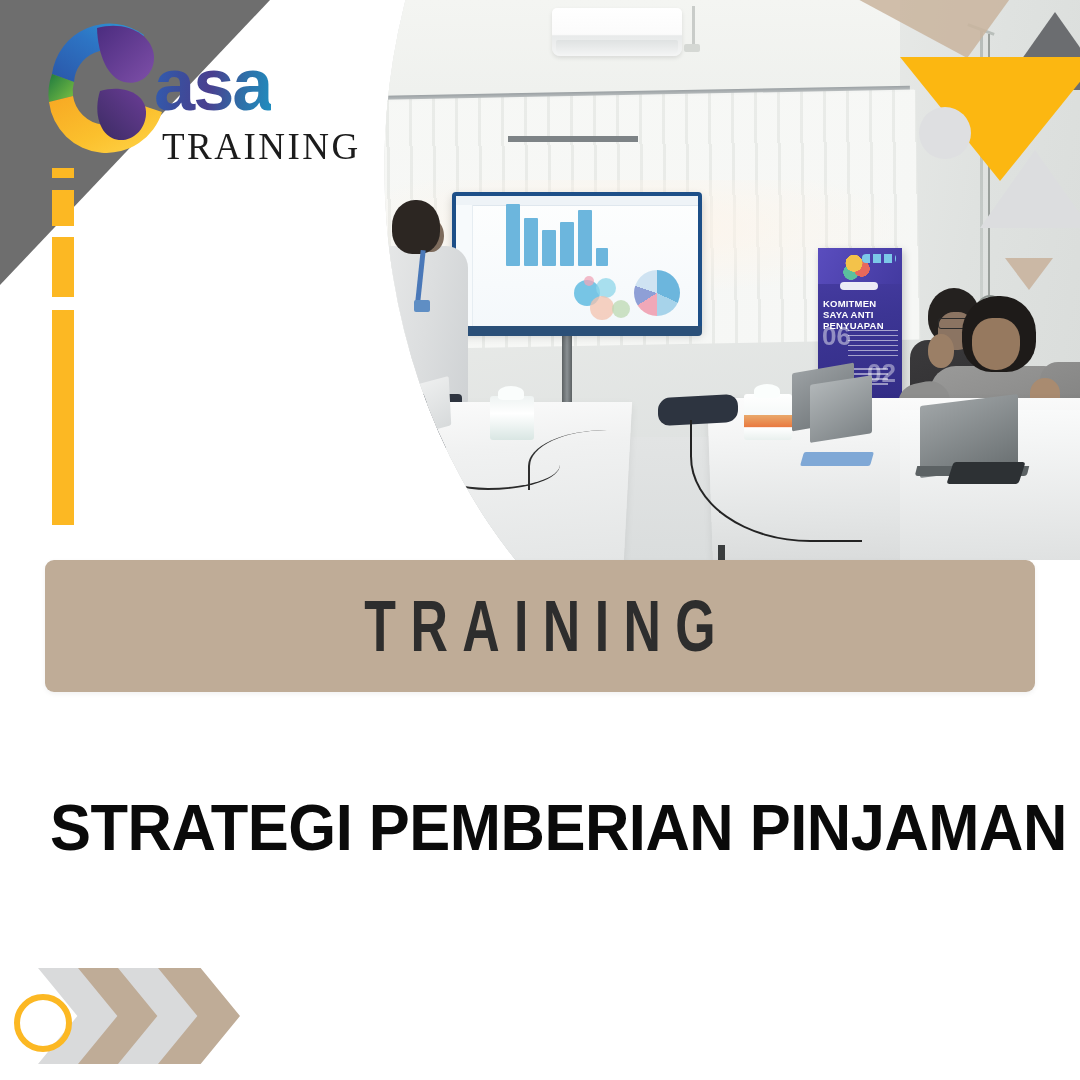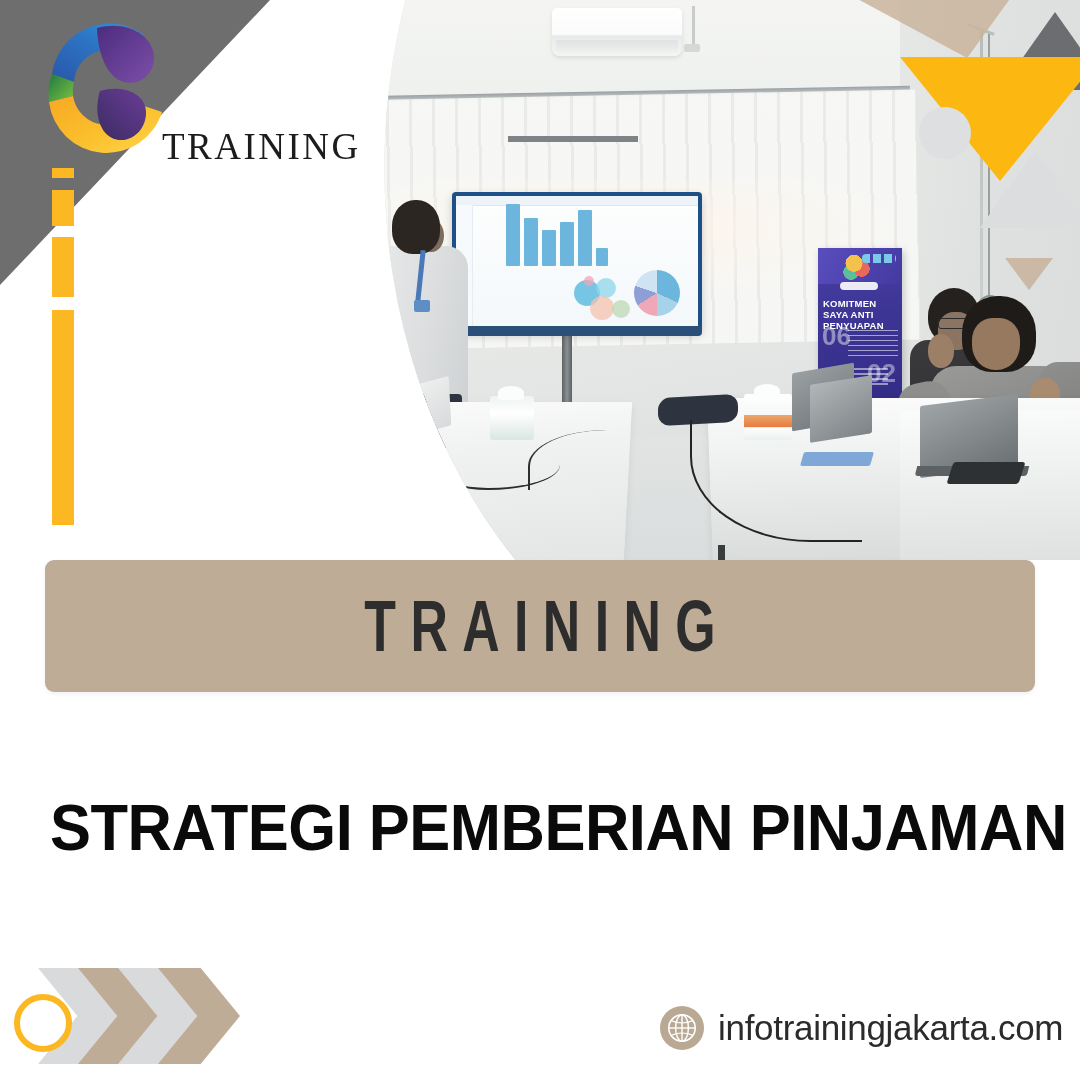--- a/index.html
+++ b/index.html
@@ -530,20 +530,21 @@
 
         <path d="M18 62 L40 70 A34 34 0 0 0 39 84 L15 90 A58 58 0 0 1 18 62 Z" fill="url(#gGreen)"></path>
 
         <path d="M15 90 L39 84 A34 34 0 0 0 104 92 L128 100 A58 58 0 0 1 15 90 Z" fill="url(#gYellow)"></path>
 
         <path d="M63 16 C92 8 118 22 120 44 C121 62 106 74 90 70 C74 66 64 44 63 16 Z" fill="url(#gPurple1)"></path>
 
         <path d="M66 79 C90 72 113 82 112 102 C111 122 92 133 78 126 C64 119 60 98 66 79 Z" fill="url(#gPurple2)"></path>
       </svg>
     </div>
+    <div class="logo-text-asa">asa</div>
     <div class="logo-text-training">TRAINING</div>
   </div>
 
   <div class="ybar yb1"></div>
   <div class="ybar yb2"></div>
   <div class="ybar yb3"></div>
   <div class="ybar yb4"></div>
 
   <div class="banner">
     <div class="banner-text">TRAINING</div>
@@ -552,27 +553,14 @@
   <div class="title">STRATEGI PEMBERIAN PINJAMAN</div>
 
   <div class="chev-group">
     <div class="chev chev1"></div>
     <div class="chev chev2"></div>
     <div class="chev chev3"></div>
     <div class="chev chev4"></div>
     <div class="chev-ring"></div>
   </div>
 
-  <div class="site">
-    <div class="globe">
-      <svg width="30" height="30" viewBox="0 0 30 30">
-        <circle cx="15" cy="15" r="13.2" fill="none" stroke="#ffffff" stroke-width="1.6"></circle>
-        <ellipse cx="15" cy="15" rx="6.4" ry="13.2" fill="none" stroke="#ffffff" stroke-width="1.4"></ellipse>
-        <line x1="15" y1="1.8" x2="15" y2="28.2" stroke="#ffffff" stroke-width="1.4"></line>
-        <line x1="1.8" y1="15" x2="28.2" y2="15" stroke="#ffffff" stroke-width="1.4"></line>
-        <path d="M4.2 7.6 Q15 12.4 25.8 7.6" fill="none" stroke="#ffffff" stroke-width="1.2"></path>
-        <path d="M4.2 22.4 Q15 17.6 25.8 22.4" fill="none" stroke="#ffffff" stroke-width="1.2"></path>
-      </svg>
-    </div>
-    <div class="site-text">infotrainingjakarta.com</div>
-  </div>
 
 </div>
 
 </body></html>

